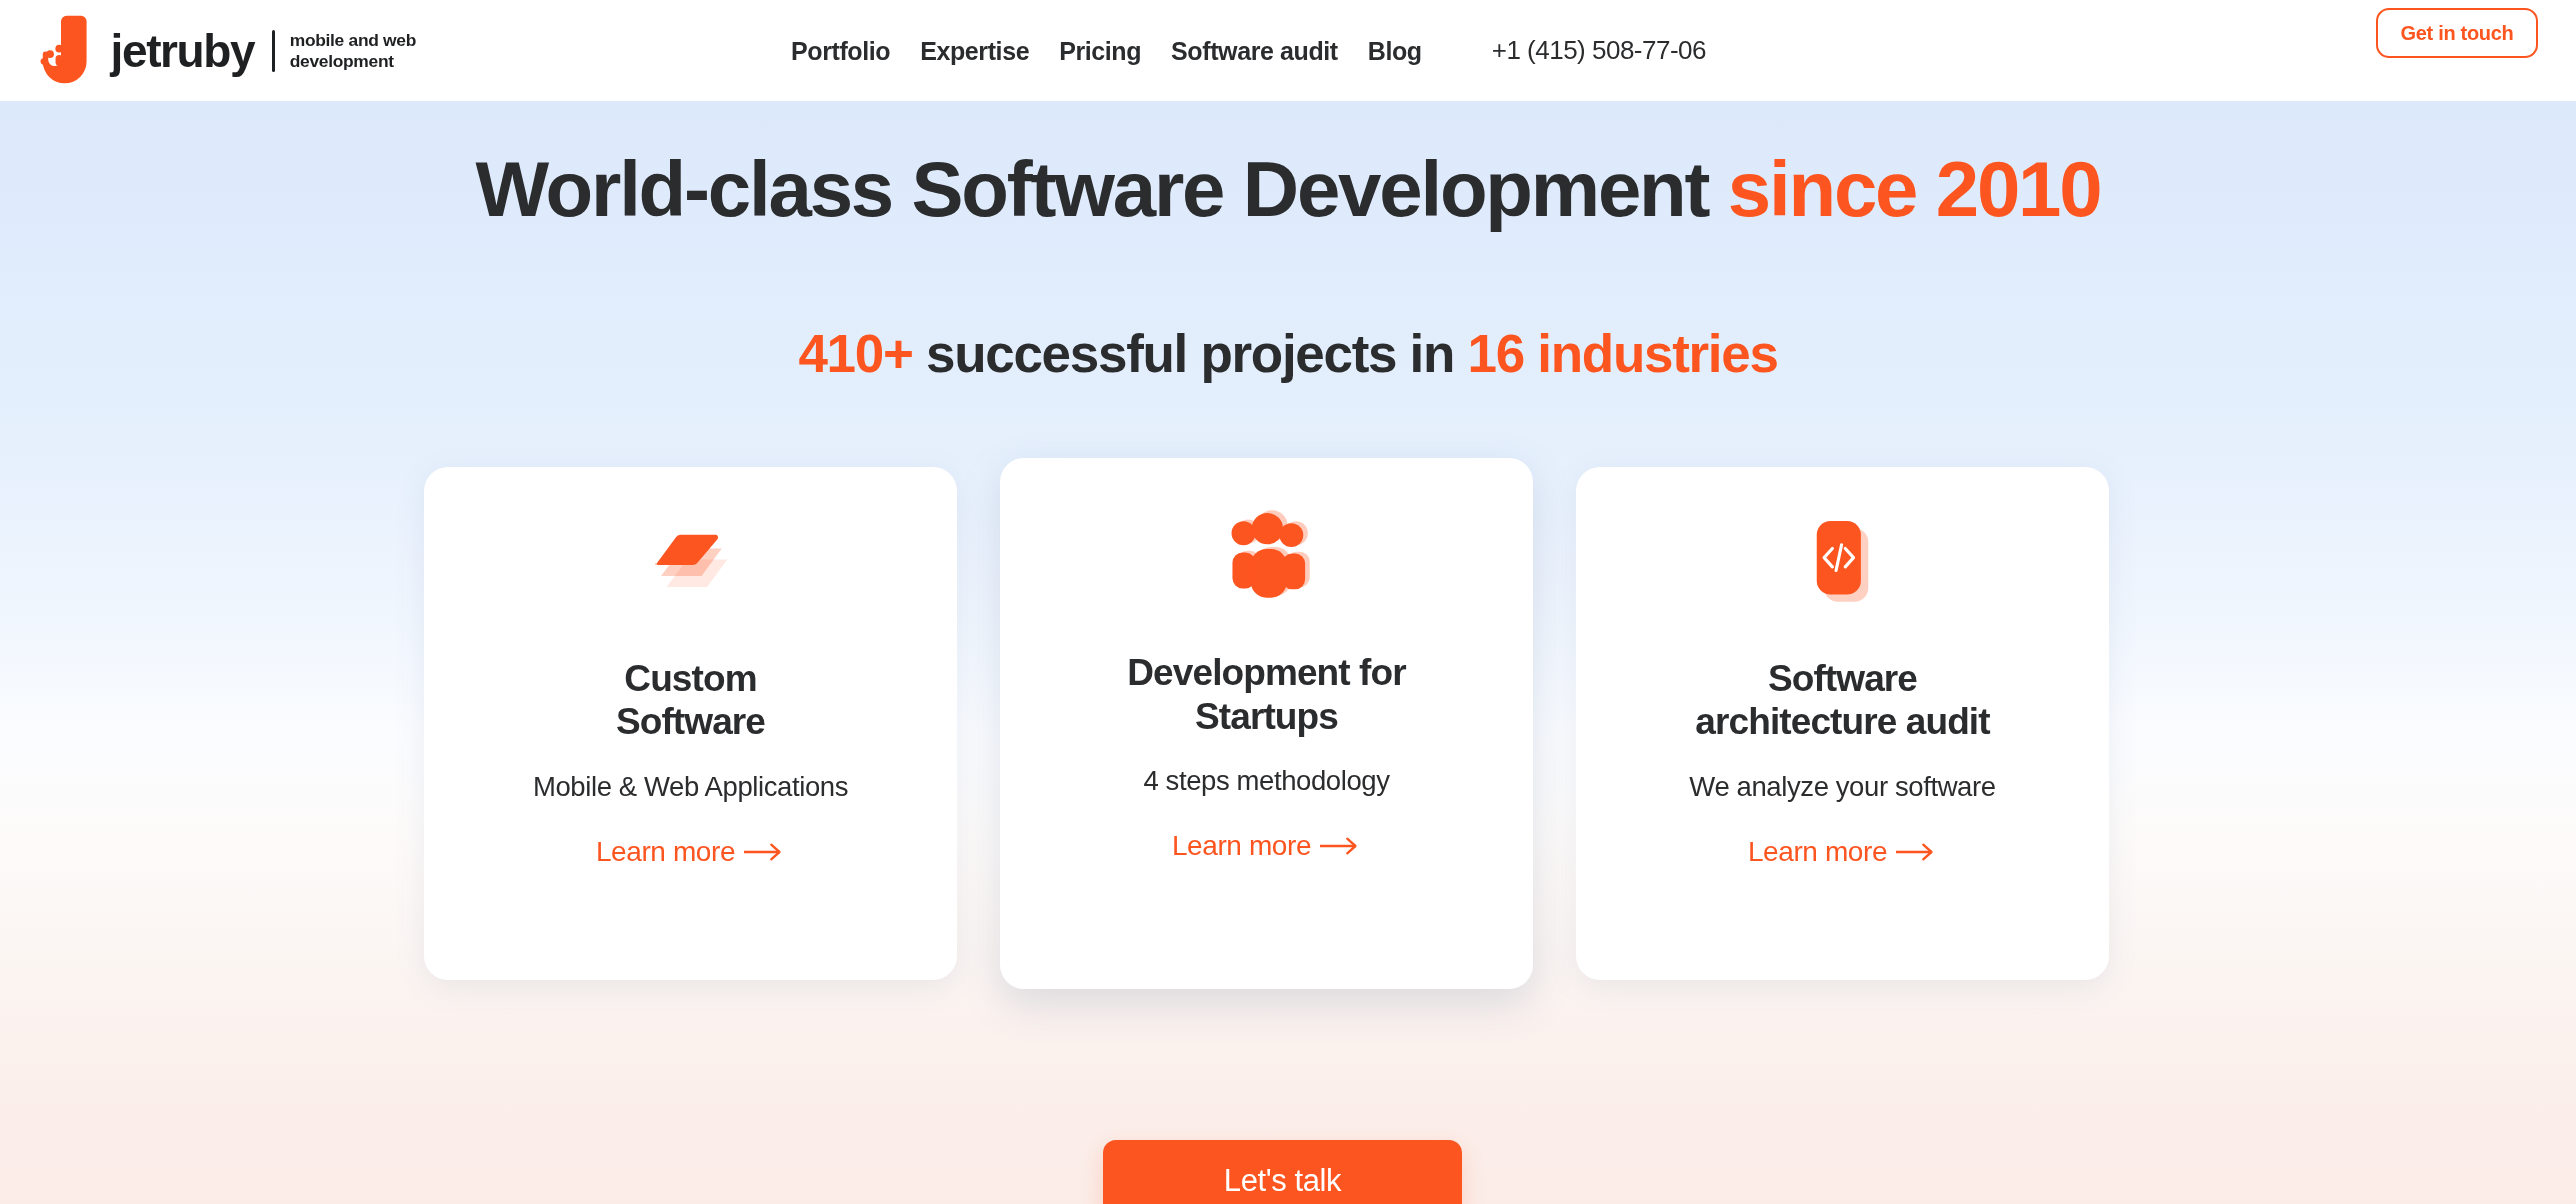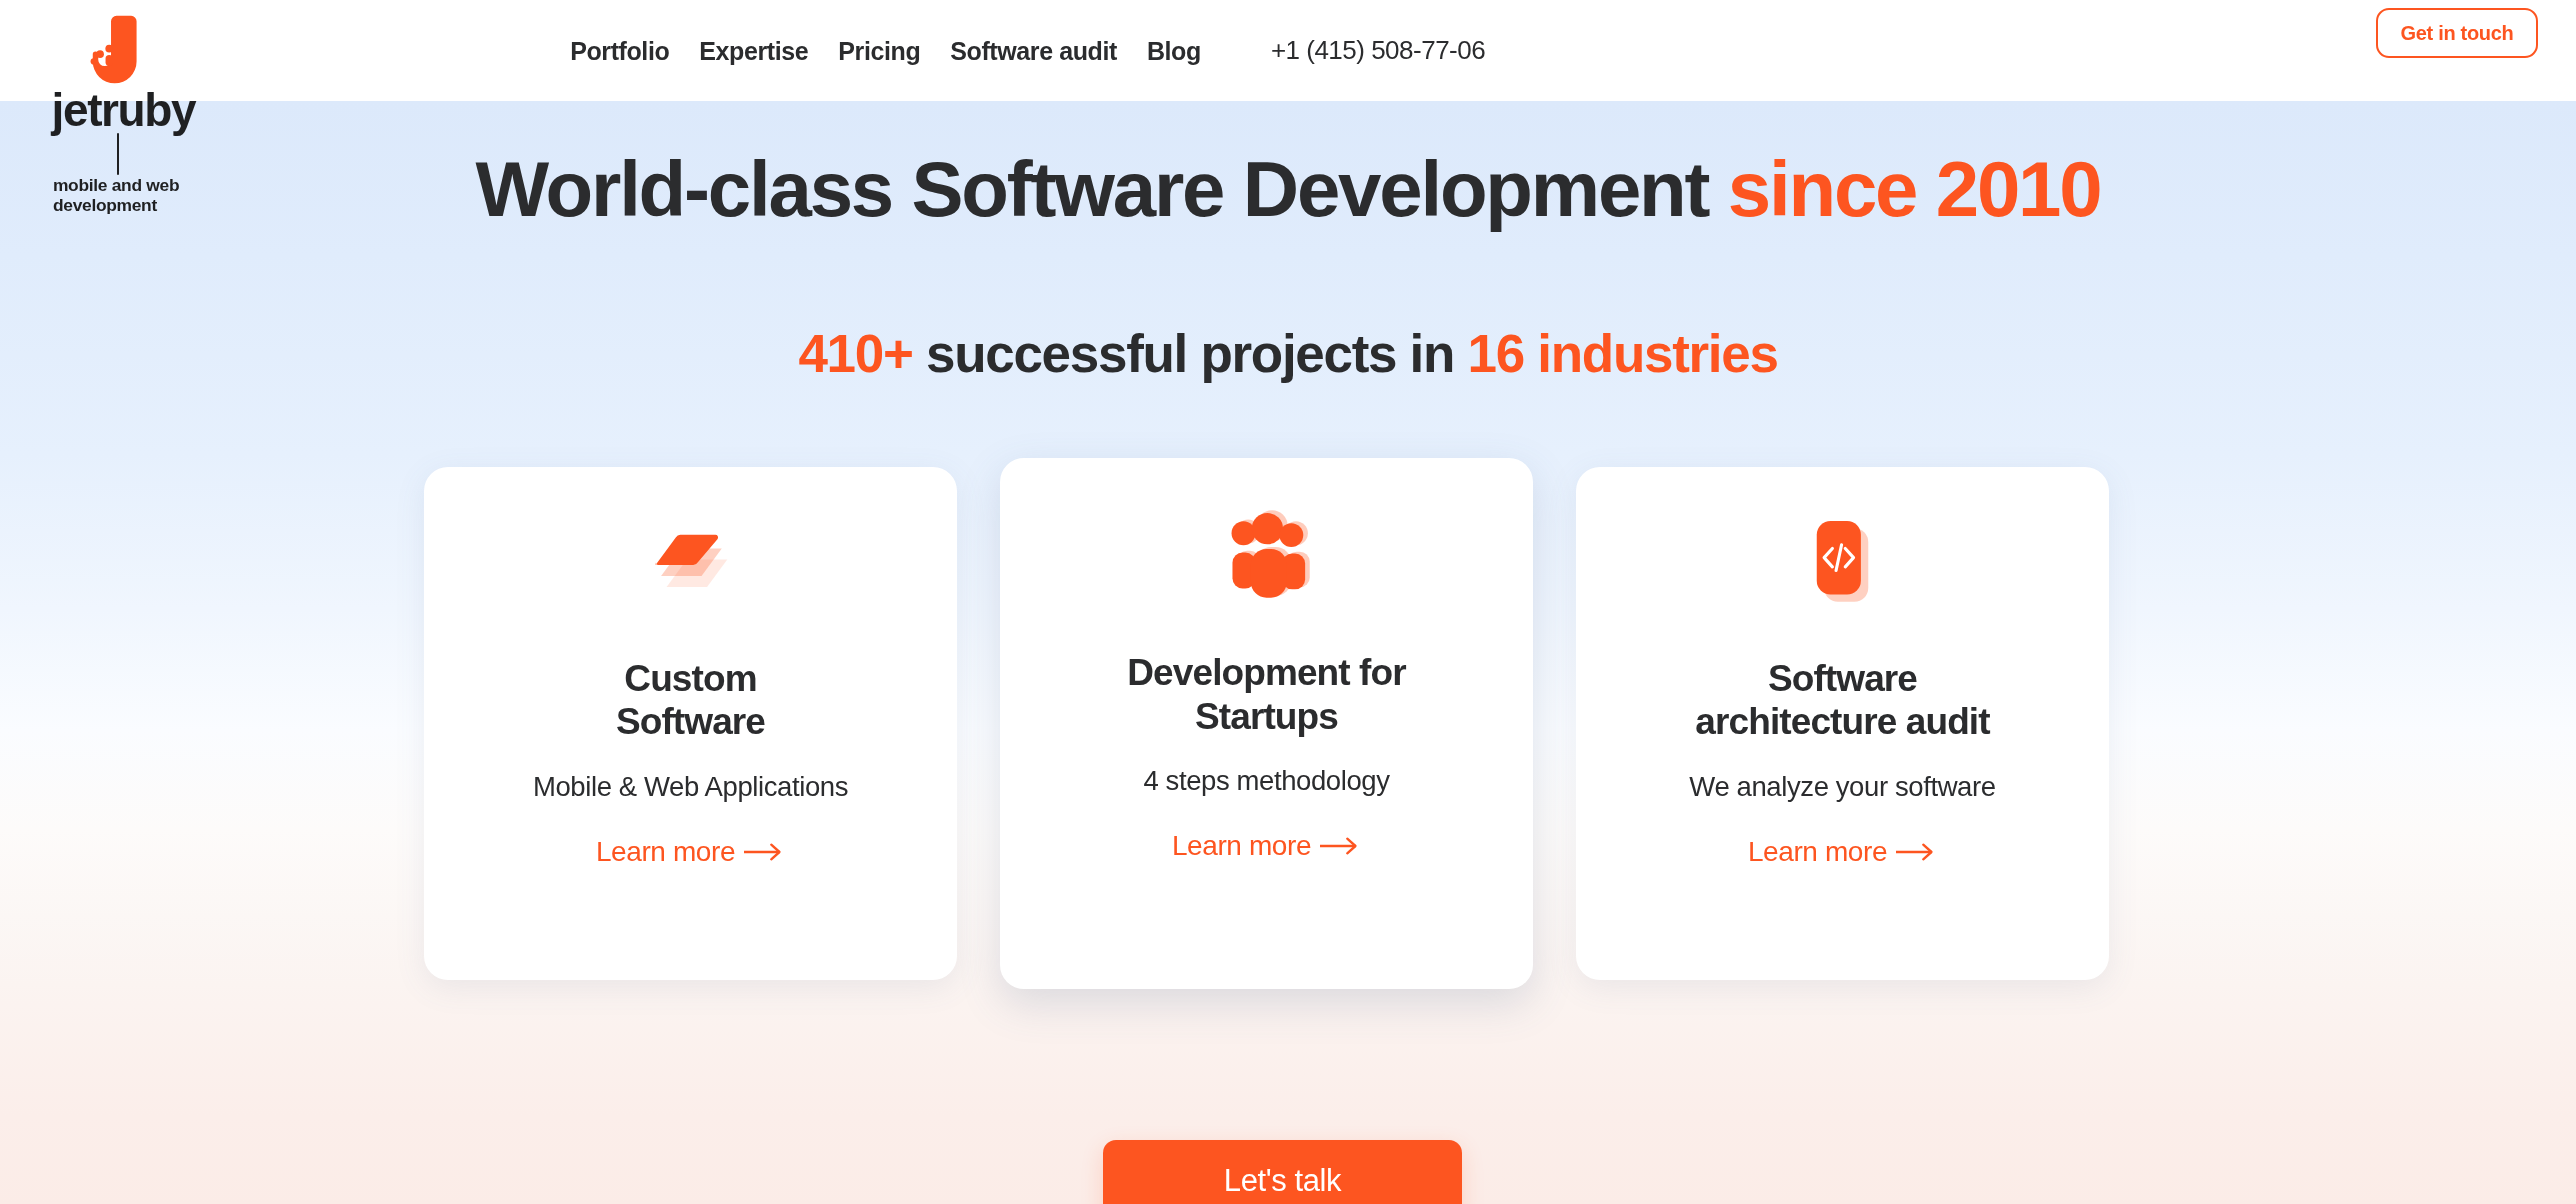--- a/index.html
+++ b/index.html
@@ -33,21 +33,20 @@
     display: flex;
     align-items: center;
     z-index: 20;
   }
 
   #logo-block {
     display: flex;
     align-items: center;
     margin-left: 37px;
     height: 73px;
-    flex-direction: column;
   }
 
   #logo-mark { width: 59px; height: 73px; flex: none; }
 
   #logo-wordmark {
     font-size: 46px;
     font-weight: 700;
     color: #1f2022;
     letter-spacing: -1.4px;
     margin-left: 14.6px;

